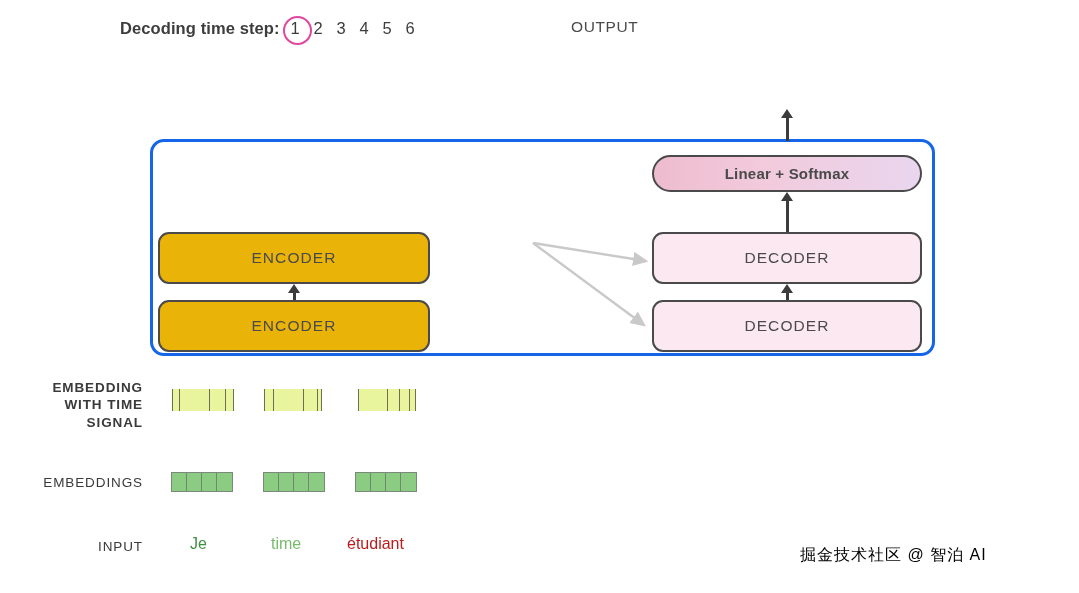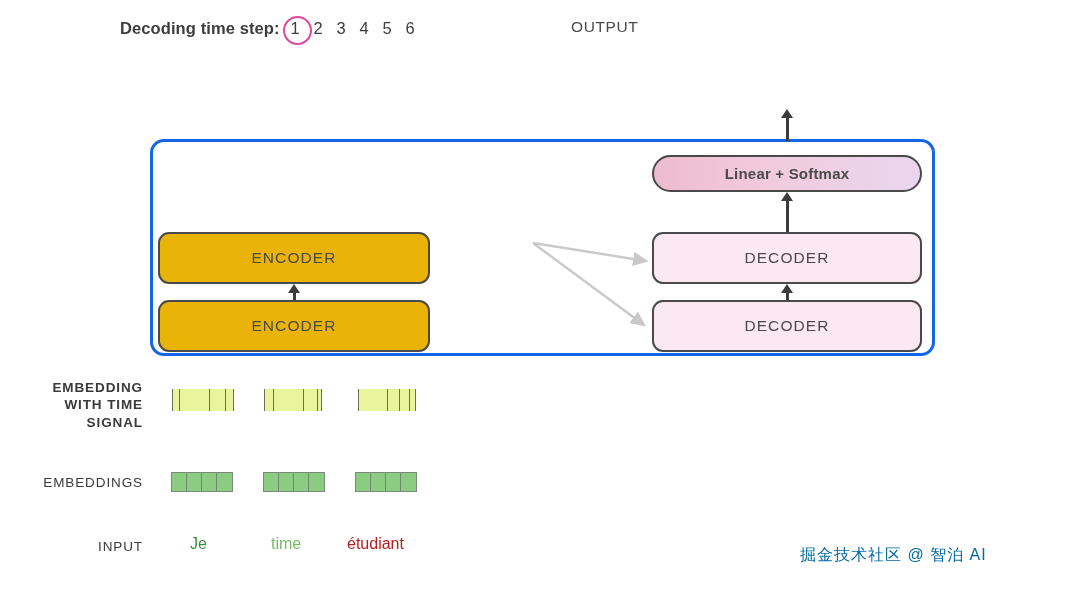--- a/index.html
+++ b/index.html
@@ -193,21 +193,21 @@
   }
   #word-0 { left: 190px; top: 535px; color: #3f8f43; }
   #word-1 { left: 271px; top: 535px; color: #77bb6a; }
   #word-2 { left: 347px; top: 535px; color: #77bb6a; }
 
   
   #watermark {
     position: absolute;
     left: 800px; top: 545px;
     font-size: 16px;
-    color: #0369a1;
+    color: #000000;
     letter-spacing: 1px;
     white-space: nowrap;
   }
 </style>
 </head>
 <body>
 
 <div class="canvas">
 
   <div id="decoding-step-bar">

